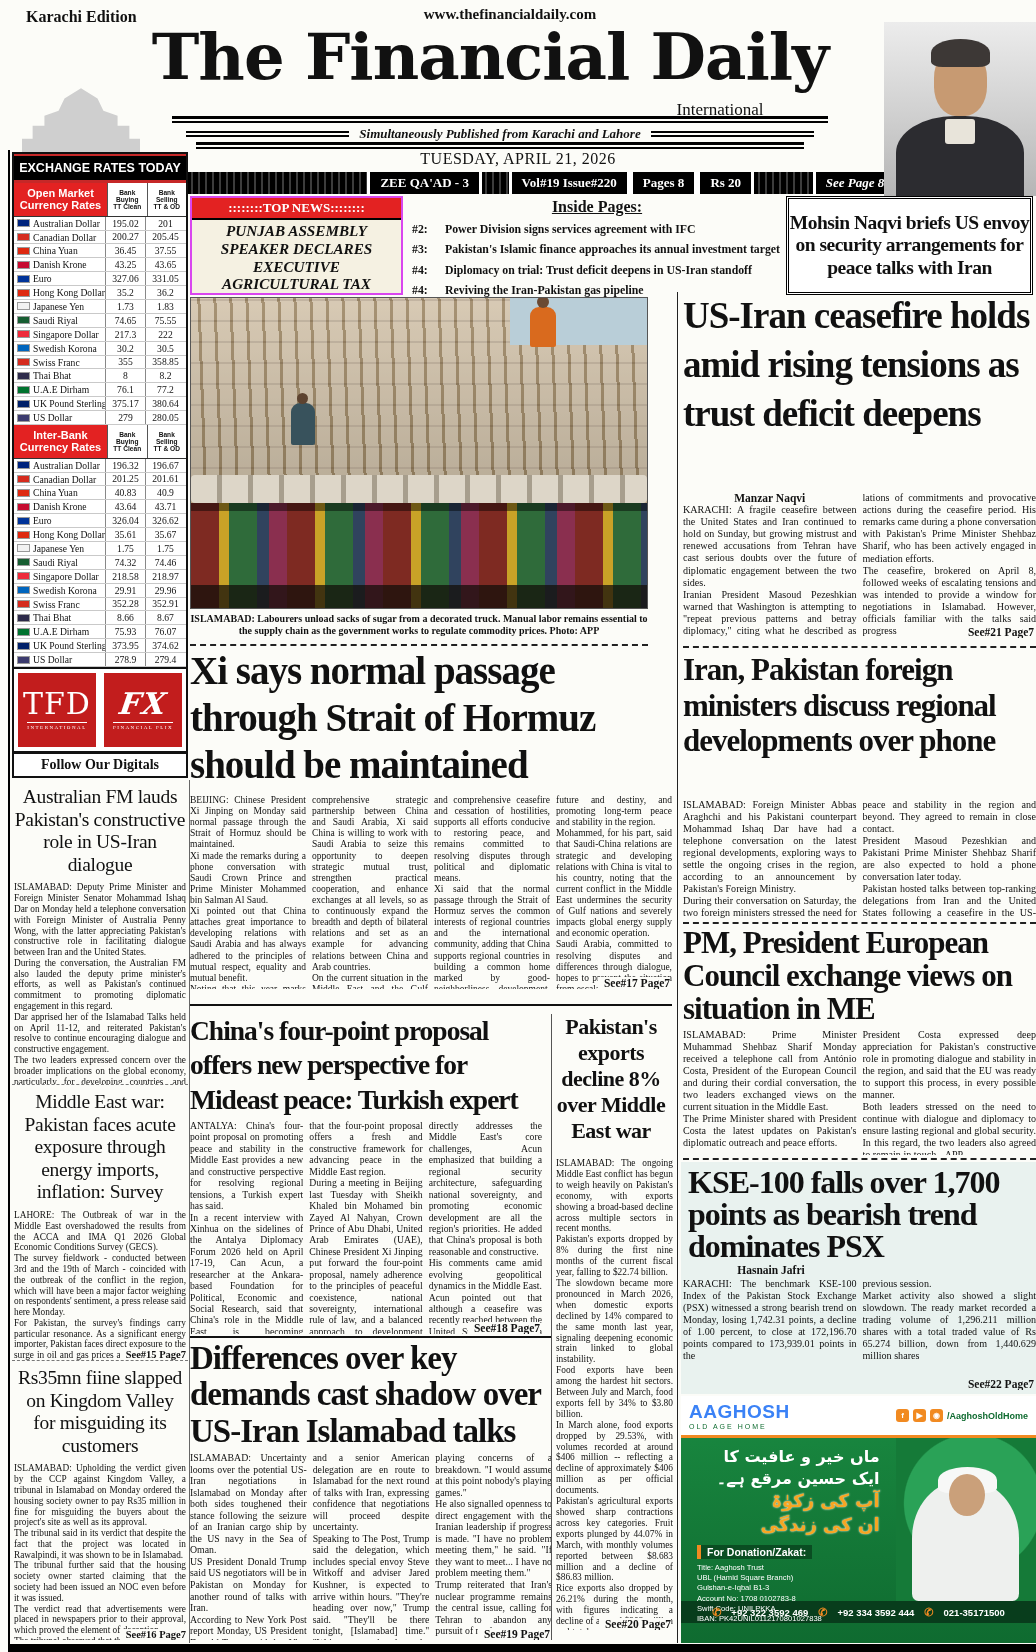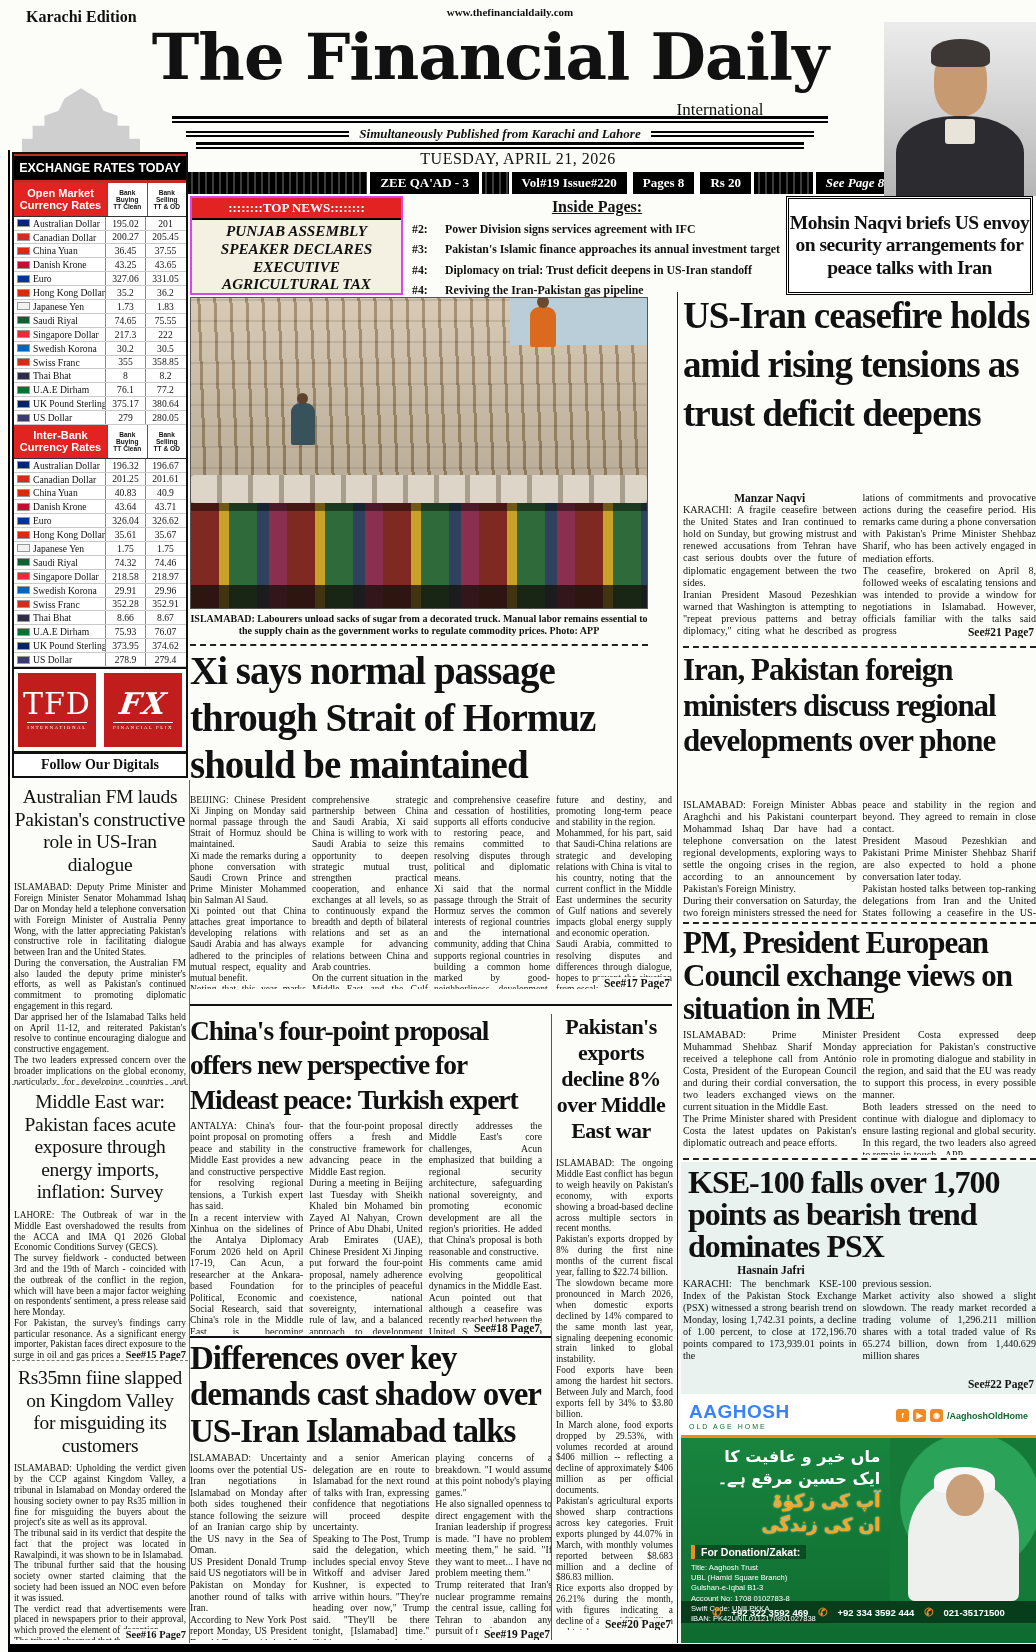--- a/index.html
+++ b/index.html
@@ -3,21 +3,21 @@
 <meta charset="utf-8">
 <style>
   *{box-sizing:border-box;margin:0;padding:0}
   html,body{background:#888}
   #page{position:relative;width:1036px;height:1652px;margin:0 auto;background:#fcfcf8;
         font-family:"Liberation Serif",serif;color:#111;overflow:hidden}
   .abs{position:absolute}
 
   
   #edition{left:26px;top:8px;font-size:16px;font-weight:bold}
-  #website{left:0;right:16px;top:6px;text-align:center;font-size:11px;font-weight:bold}
+  #website{left:0;right:16px;top:6px;text-align:center;font-size:15px;font-weight:bold}
   #masthead{left:140px;top:22px;width:700px;text-align:center;font-size:64px;font-weight:bold;
             font-family:"DejaVu Serif",serif;letter-spacing:-1px;z-index:2;line-height:1.1}
   #masthead-sub{left:610px;top:100px;width:220px;text-align:center;font-size:17px;z-index:2}
   #ruleA{left:172px;top:116px;width:656px;height:7px;border-top:3px solid #000;border-bottom:2px solid #000}
   #published{left:186px;top:126px;width:628px;display:flex;align-items:center;gap:10px;
              font-size:13px;font-weight:bold;font-style:italic;white-space:nowrap}
   .publine{flex:1;height:6px;border-top:2px solid #000;border-bottom:2px solid #000}
   #ruleB{left:196px;top:142px;width:608px;height:7px;border-top:3px solid #000;border-bottom:2px solid #000}
   #dateline{left:0;right:0;top:150px;text-align:center;font-size:16px;letter-spacing:.5px}
 
@@ -151,21 +151,21 @@
   
   #ad{left:681px;top:1396px;width:355px;height:247px;background:linear-gradient(180deg,#1a8a41,#0f6b30);overflow:hidden}
   .ad-top{height:42px;background:#fff;display:flex;align-items:center;justify-content:space-between;
           padding:0 8px;border-bottom:3px solid #f18a21}
   .ad-brand{font-family:"Liberation Sans",sans-serif;font-weight:bold;font-size:19px;color:#3b82f6;letter-spacing:.5px}
   .ad-brand-sub{display:block;font-family:"Liberation Sans",sans-serif;font-size:7px;color:#0f6b30;letter-spacing:2px}
   .ad-social{display:flex;align-items:center;gap:4px;font-family:"Liberation Sans",sans-serif;font-size:9px;color:#0f6b30;font-weight:bold}
   .soc{width:13px;height:13px;border-radius:3px;background:#f18a21;color:#fff;font-size:8px;display:flex;
        align-items:center;justify-content:center;font-weight:bold}
   .ad-main{display:flex;height:163px}
-  .ad-left{flex:1.3;padding:8px 10px 4px;direction:rtl;text-align:right}
+  .ad-left{flex:1.3;padding:8px 16px 4px;direction:rtl;text-align:right}
   .urdu1{font-family:"DejaVu Sans",sans-serif;color:#fff;font-weight:bold;font-size:16px;line-height:1.35}
   .urdu2{font-family:"DejaVu Sans",sans-serif;color:#f6a623;font-weight:bold;font-size:18px;line-height:1.3;
          text-shadow:0 0 2px #fff}
   .don-block{direction:ltr;text-align:left;margin-top:6px}
   .don-label{font-family:"Liberation Sans",sans-serif;background:#0a4d22;color:#fff;font-weight:bold;font-size:10.5px;
              display:inline-block;padding:1px 6px;border-left:4px solid #f18a21}
   .don-details{font-family:"Liberation Sans",sans-serif;color:#fff;font-size:7.6px;line-height:1.35;white-space:pre-line;margin-top:3px}
   .ad-right{flex:1;position:relative;background:radial-gradient(circle at 55% 40%,#2aa257 0 55%,#157a38 56%)}
   .aw-shawl{position:absolute;bottom:0;left:12%;width:76%;height:74%;background:#eef0ee;border-radius:48% 48% 6% 6%}
   .aw-face{position:absolute;top:22%;left:38%;width:26%;height:26%;background:#caa07a;border-radius:50%}

